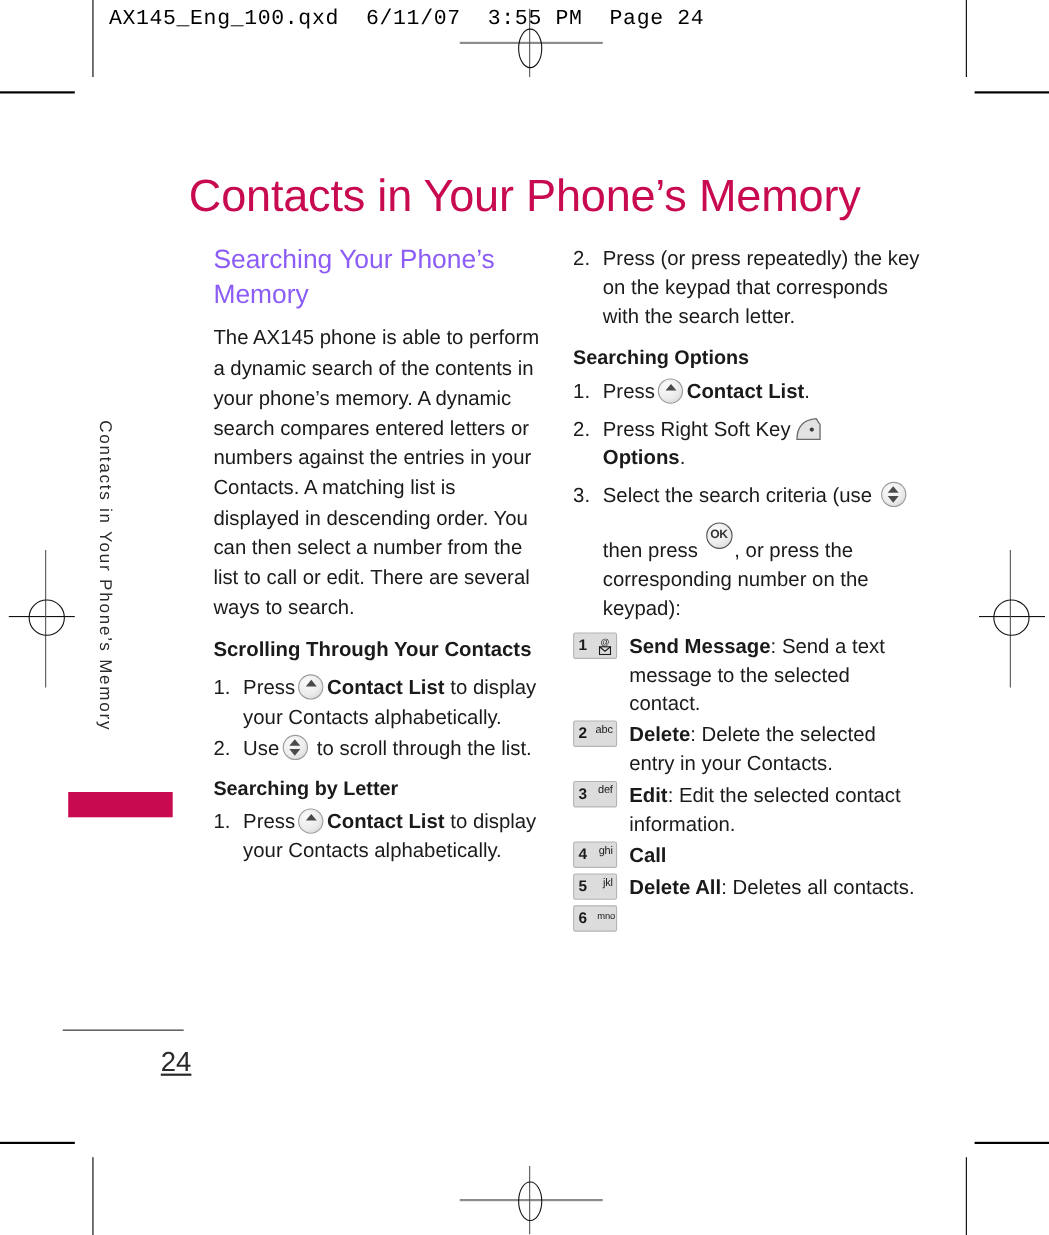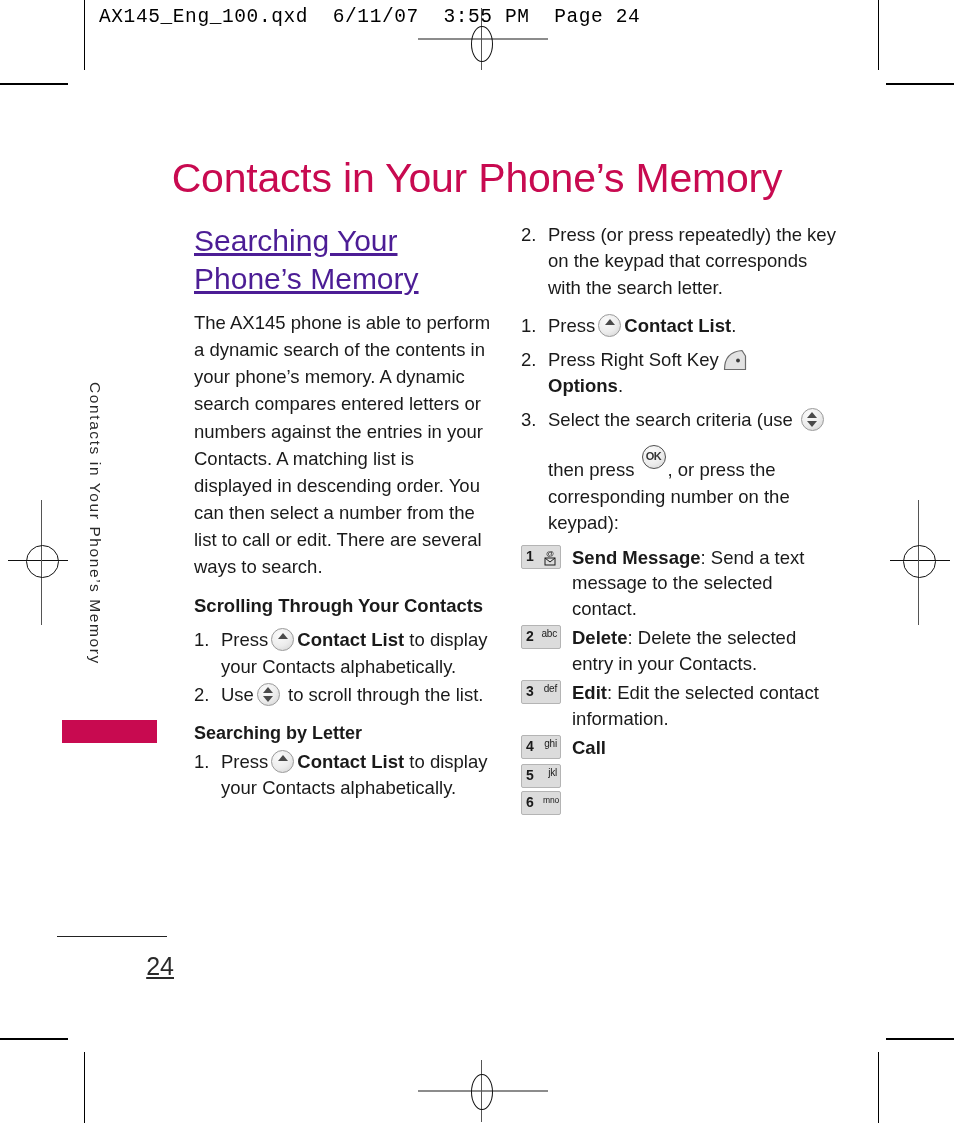--- a/index.html
+++ b/index.html
@@ -117,26 +117,25 @@
     width: 302px;
   }
   #col-right {
     position: absolute;
     left: 521px;
     top: 222px;
     width: 315px;
   }
 
   .sec-head {
-    color: #4c1d95;
-    font-size: 30px;
+    color: #8b5cf6;
+    font-size: 24px;
     line-height: 1.28;
     margin: 0 0 10px 0;
     font-weight: 400;
-    text-decoration: underline;
   }
   .body-p {
     font-size: 18.5px;
     line-height: 1.47;
     margin: 0 0 13px 0;
   }
   .sub-head-bold {
     font-size: 18.5px;
     line-height: 1.34;
     font-weight: bold;
@@ -370,20 +369,21 @@
 </div>
 
 <div id="col-right">
 
   <ol class="steps">
     <li style="margin-bottom:10px;">
       <span class="num">2.</span><span>Press (or press repeatedly) the key on the keypad that corresponds with the search letter.</span>
     </li>
   </ol>
 
+  <h3 class="sub-head-semi" style="margin-bottom:6px;">Searching Options</h3>
 
   <ol class="steps" style="margin-bottom:8px;">
     <li style="margin-bottom:7px;">
       <span class="num">1.</span><span>Press</span><span class="nav-up"></span><span class="b">Contact List</span><span>.</span>
     </li>
     <li style="margin-bottom:7px;">
       <span class="num">2.</span><span>Press Right Soft Key</span><span class="soft-key">
         <svg width="27" height="22" viewBox="0 0 27 22" aria-hidden="true">
           <path d="M3.5 20.5 C3.5 8.5 9 2.5 21 1.5 L24.5 7 L24.5 20.5 Z" fill="#e2e2e2" stroke="#6b6b6b" stroke-width="1.2" stroke-linejoin="round"></path>
           <circle cx="17" cy="11.5" r="1.9" fill="#3a3a3a"></circle>
@@ -434,20 +434,21 @@
         <span class="kl">ghi</span>
       </span>
       <span class="opt-text"><span class="b">Call</span><span></span></span>
     </div>
 
     <div class="opt-row">
       <span class="kp">
         <span class="kd">5</span>
         <span class="kl">jkl</span>
       </span>
+      <span class="opt-text"><span class="b">Delete All</span><span>: Deletes all contacts.</span></span>
     </div>
 
     <div class="opt-row">
       <span class="kp">
         <span class="kd">6</span>
         <span class="kl tight">mno</span>
       </span>
     </div>
 
   </div>

